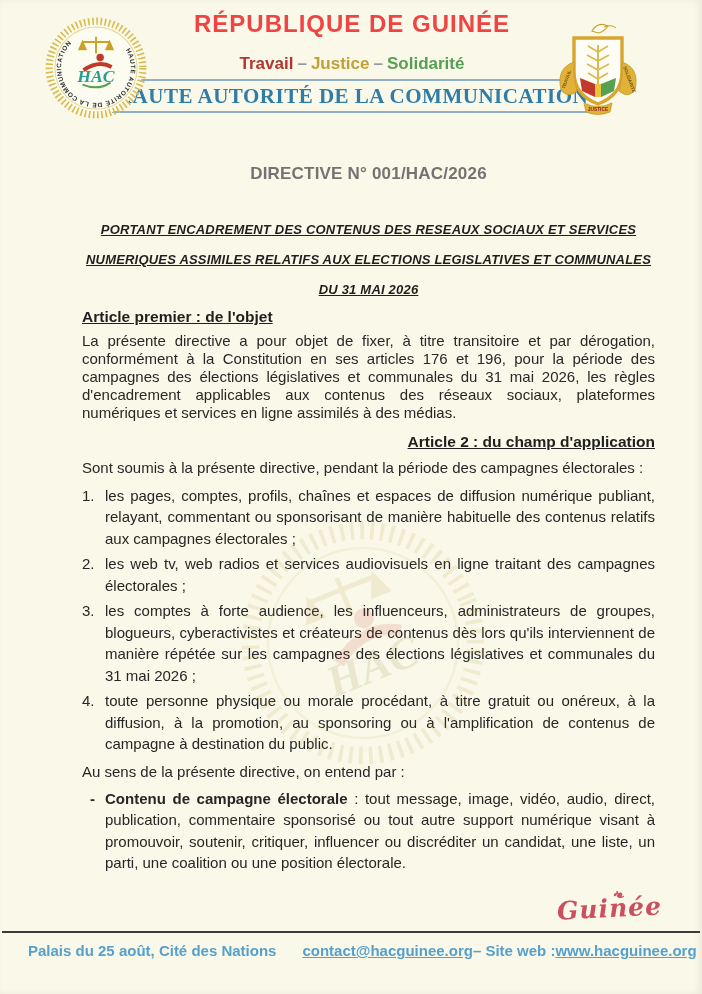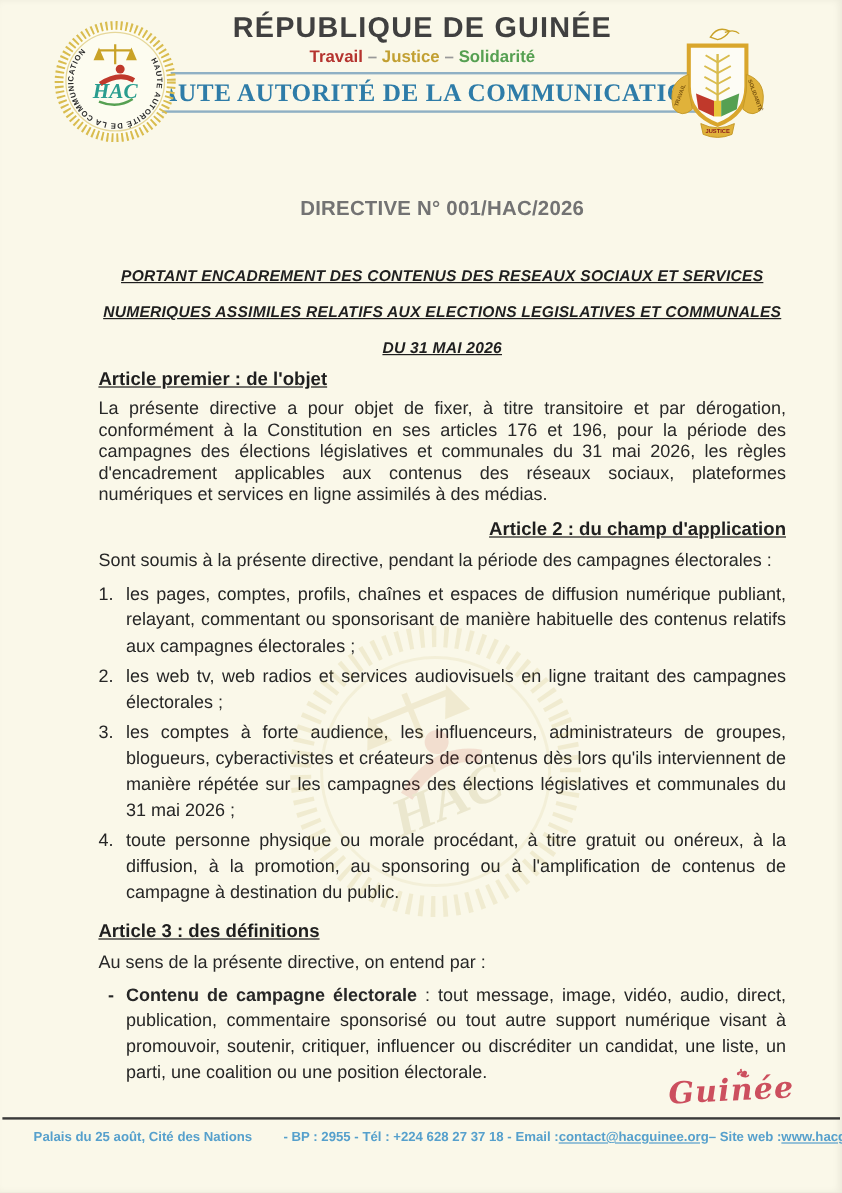--- a/index.html
+++ b/index.html
@@ -21,24 +21,24 @@
   .letterhead{position:relative;height:118px;}
   .logo{position:absolute;top:6px;}
   .logo-left{left:44px;width:104px;height:104px;}
   .logo-right{left:548px;top:8px;width:100px;height:100px;}
   .head-center{
     margin:0 110px 0 112px;
     text-align:center;
   }
   .republic{
     margin-top:10px;
-    font-size:24px;font-weight:bold;color:#404040;
+    font-size:24px;font-weight:bold;color:#ef4444;
     letter-spacing:1px;
   }
-  .motto{margin-top:1px;font-size:14px;font-weight:bold;}
+  .motto{margin-top:16px;font-size:17px;font-weight:bold;}
   .motto .sep{color:#999;font-weight:bold;padding:0 4px;}
   .m-red{color:#b5342f;}
   .m-gold{color:#c2a032;}
   .m-green{color:#56a052;}
   .rule{height:0;border-top:2px solid #8fb0c4;margin-top:5px;}
   .org-title{
     font-family:"Liberation Serif", serif;
     font-size:21px;font-weight:bold;color:#2e7ca8;
     letter-spacing:0.5px;
     padding:3px 0 2px 0;
@@ -101,21 +101,21 @@
   .guinee-script .flick{
     position:absolute;top:-7px;left:56px;
     font-size:14px;transform:rotate(22deg);
   }
   
   .footer{position:absolute;left:0;right:0;top:931px;}
   .foot-rule{border-top:2.5px solid #3a3a3a;margin:0 2px;}
   .foot-row{
     display:flex;align-items:baseline;
     padding:9px 26px 0 28px;
-    font-size:11px;font-weight:bold;color:#56a0cc;
+    font-size:15px;font-weight:bold;color:#56a0cc;
     white-space:nowrap;
   }
   .foot-addr{margin-right:26px;}
   .foot-link{color:#56a0cc;text-decoration:underline;cursor:pointer;}
 </style>
 </head>
 <body>
 
 <div class="page">
 
@@ -207,37 +207,35 @@
       <div class="li">
         <span class="num">3.</span>
         <span class="li-text">les comptes à forte audience, les influenceurs, administrateurs de groupes, blogueurs, cyberactivistes et créateurs de contenus dès lors qu'ils interviennent de manière répétée sur les campagnes des élections législatives et communales du 31 mai 2026 ;</span>
       </div>
       <div class="li">
         <span class="num">4.</span>
         <span class="li-text">toute personne physique ou morale procédant, à titre gratuit ou onéreux, à la diffusion, à la promotion, au sponsoring ou à l'amplification de contenus de campagne à destination du public.</span>
       </div>
     </div>
 
-    <h3 class="art-head h3x">Article 3 : des définitions</h3>
     <p class="intro">Au sens de la présente directive, on entend par :</p>
     <div class="def">
       <span class="dash">-</span>
       <span class="def-body"><span class="term">Contenu de campagne électorale</span><span> : tout message, image, vidéo, audio, direct, publication, commentaire sponsorisé ou tout autre support numérique visant à promouvoir, soutenir, critiquer, influencer ou discréditer un candidat, une liste, un parti, une coalition ou une position électorale.</span></span>
     </div>
   </main>
 
   <div class="guinee-script">
     <span>Guinée</span>
     <span class="flick">❧</span>
   </div>
 
   <footer class="footer">
     <div class="foot-rule"></div>
     <div class="foot-row">
       <span class="foot-addr">Palais du 25 août, Cité des Nations</span>
-      <span>- BP : 2955 - Tél : +224 628 27 37 18 - Email : </span>
       <span class="foot-link">contact@hacguinee.org</span>
       <span> – Site web :  </span>
       <span class="foot-link">www.hacguinee.org</span>
     </div>
   </footer>
 
 </div>
 
 </body></html>

